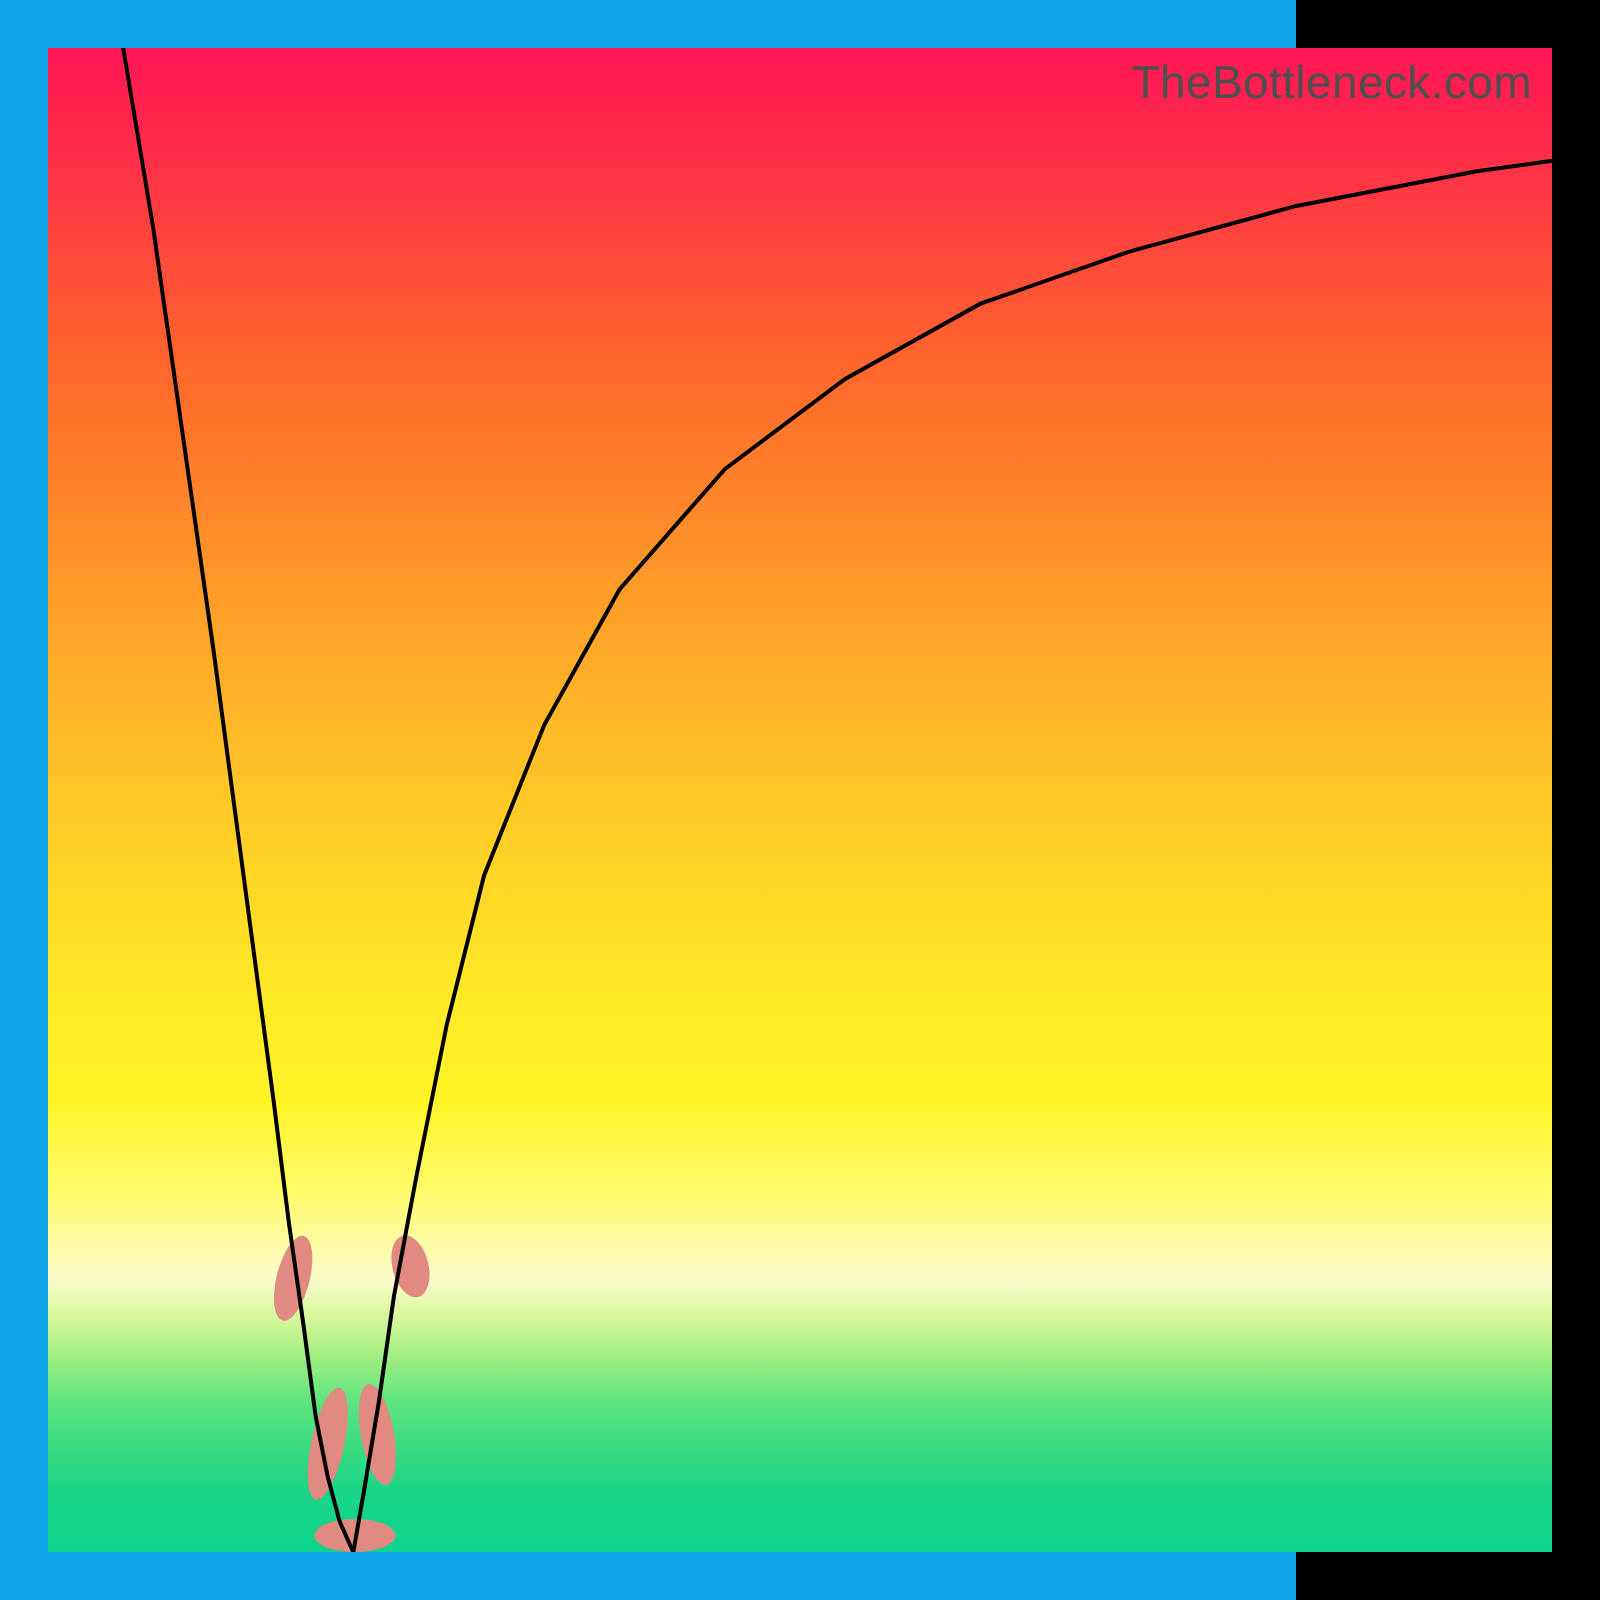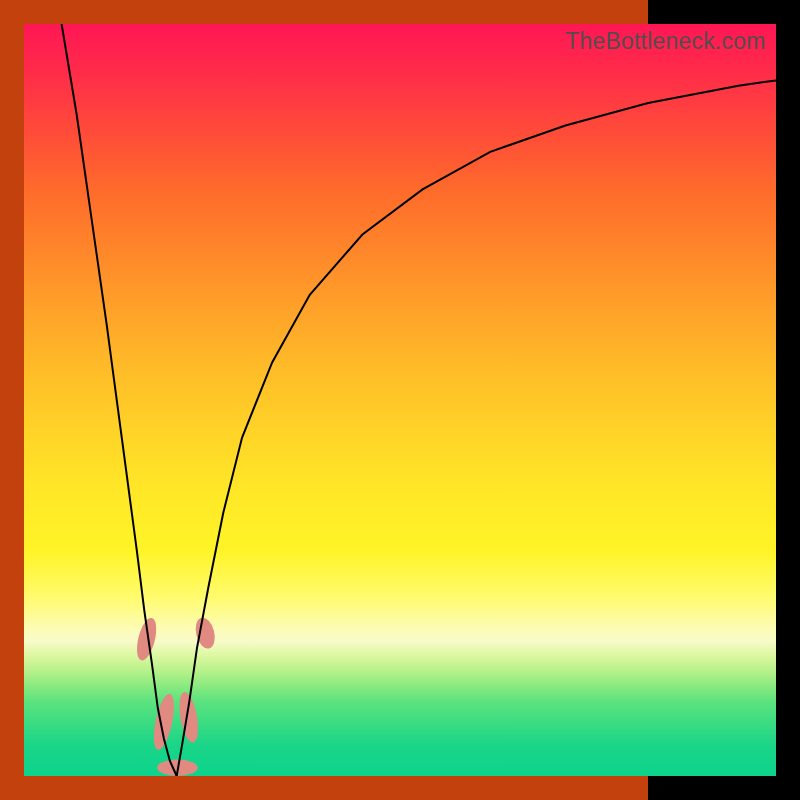--- a/index.html
+++ b/index.html
@@ -3,21 +3,21 @@
 <meta charset="utf-8">
 <style>
   * { margin: 0; padding: 0; box-sizing: border-box; }
   html, body { width: 800px; height: 800px; overflow: hidden; }
   body { background: #000; font-family: Arial, Helvetica, sans-serif; }
 
   .frame {
     position: absolute;
     left: 0; top: 0;
     width: 648px; height: 800px;
-    background: #c2410c;
+    background: #0ea5e9;
   }
   .plot-area {
     position: absolute;
     left: 24px;
     top: 24px;
     width: 752px;
     height: 752px;
     overflow: hidden;
     background: linear-gradient(to bottom,
       #ff1754 0%,

